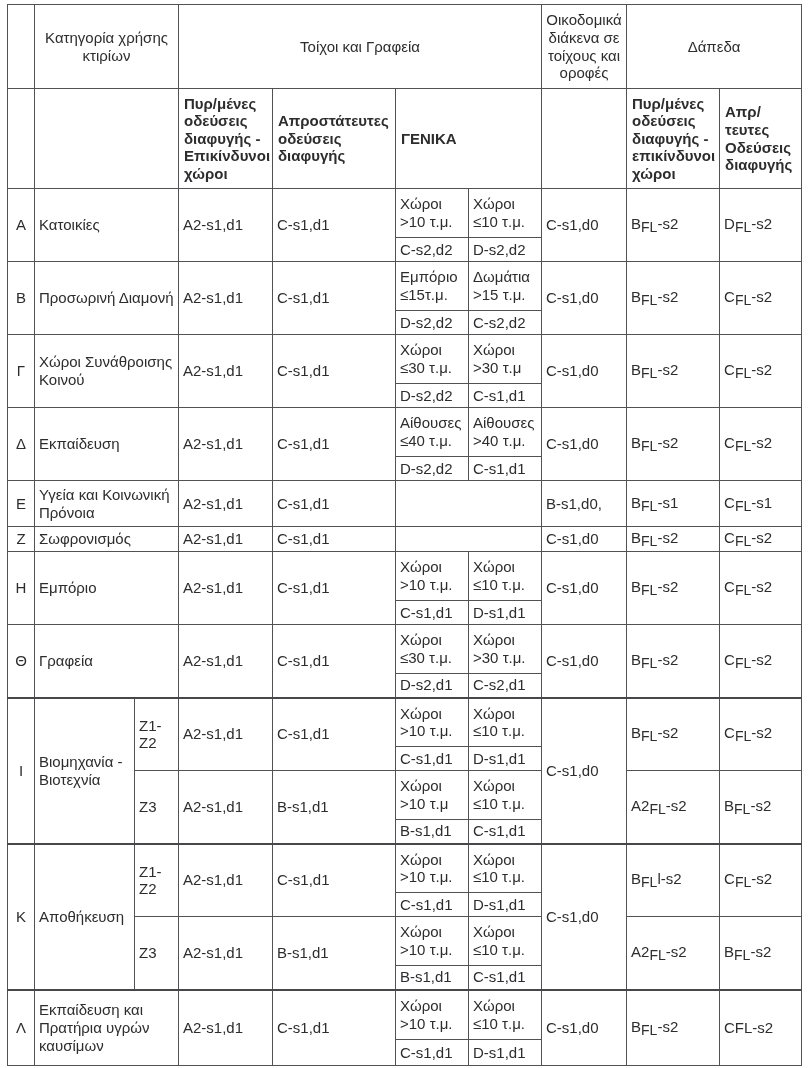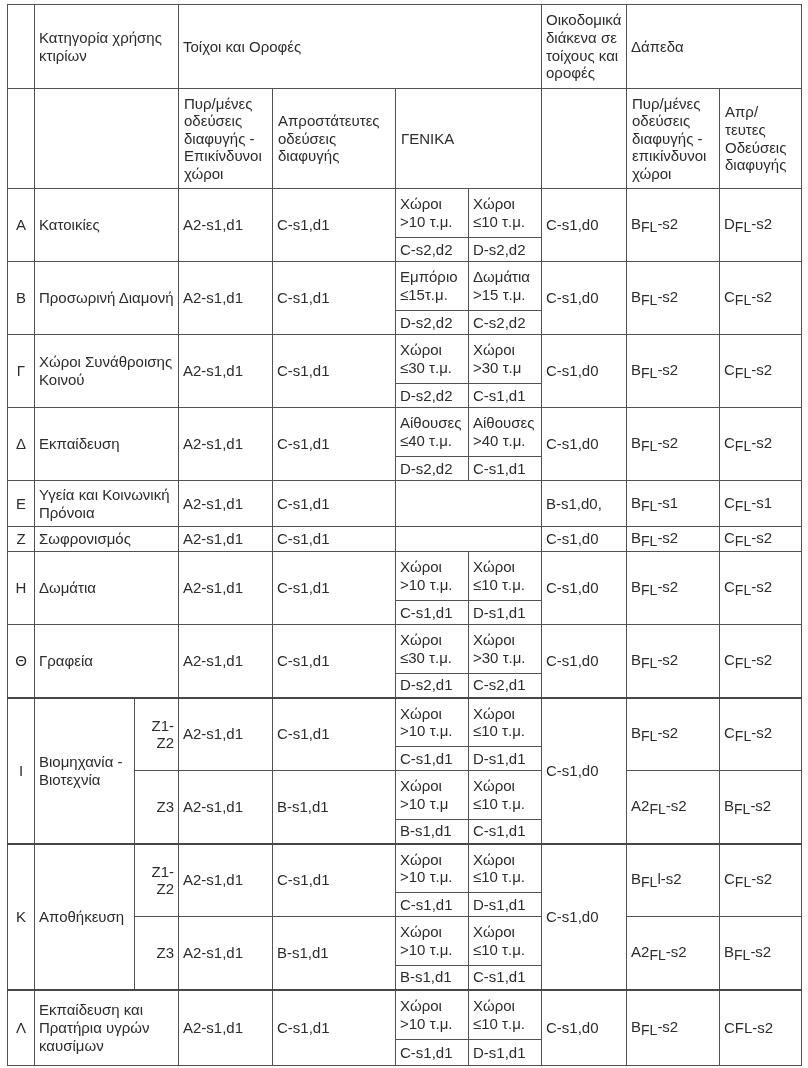--- a/index.html
+++ b/index.html
@@ -21,35 +21,35 @@
     line-height:1.17;
     vertical-align:middle;
     overflow:hidden;
     background:#fff;
   }
   
   tr.sect > td{border-top:2.6px solid #47474b;}
 
   
   tr.h1{height:84px;}
-  tr.h2{height:100px;}
-  tr.h1 td{text-align:left;vertical-align:middle;}
+  tr.h2{height:100px;font-weight:bold;}
+  tr.h1 td{text-align:center;vertical-align:middle;}
   tr.h2 td{text-align:left;vertical-align:middle;padding-left:5px;}
 
   
   tr.rt{height:49px;}   
   tr.rb{height:24px;}   
   tr.re{height:46px;}   
   tr.rz{height:25px;}   
   tr.rtl{height:50px;}  
   tr.rbl{height:26px;}  
 
   td.letter{text-align:center;padding:0;}
   td.cat{padding-left:7px;margin-top:48px;}
-  td.zone{padding-left:3px;padding-right:0;text-align:right;}
+  td.zone{padding-left:3px;padding-right:0;}
   td.val{padding-left:6px;}
   td.glabel{vertical-align:top;padding:2px 2px 0 4px;margin-left:11px;}
   td.gval{padding:1px 2px 1px 4px;margin-left:36px;}
   sub{font-size:14px;vertical-align:-2.5px;}
 </style>
 </head>
 <body>
 
 <table class="fire">
   <colgroup>
@@ -62,21 +62,21 @@
     <col style="width:73px">
       <col style="width:85px">
       <col style="width:93px">
     <col style="width:82px">
   </colgroup>
 
   <tbody>
       <tr class="h1">
     <td></td>
     <td colspan="2">Κατηγορία χρήσης κτιρίων</td>
-    <td colspan="4">Τοίχοι και Οροφές</td>
+    <td colspan="4">Τοίχοι και Γραφεία</td>
     <td>Οικοδομικά διάκενα σε τοίχους και οροφές</td>
     <td colspan="2">Δάπεδα</td>
   </tr>
 
   <tr class="h2">
     <td></td>
     <td colspan="2"></td>
     <td>Πυρ/μένες οδεύσεις διαφυγής - Επικίνδυνοι χώροι</td>
     <td>Απροστάτευτες οδεύσεις διαφυγής</td>
     <td colspan="2">ΓΕΝΙΚΑ</td>
@@ -166,21 +166,21 @@
     <td class="val">A2-s1,d1</td>
     <td class="val">C-s1,d1</td>
     <td colspan="2"></td>
     <td class="val">C-s1,d0</td>
     <td class="val">B<sub>FL</sub>-s2</td>
     <td class="val">C<sub>FL</sub>-s2</td>
   </tr>
 
   <tr class="rt">
     <td class="letter" rowspan="2">Η</td>
-    <td class="cat" rowspan="2" colspan="2">Δωμάτια</td>
+    <td class="cat" rowspan="2" colspan="2">Εμπόριο</td>
     <td class="val" rowspan="2">A2-s1,d1</td>
     <td class="val" rowspan="2">C-s1,d1</td>
     <td class="glabel">Χώροι &gt;10 τ.μ.</td>
     <td class="glabel">Χώροι ≤10 τ.μ.</td>
     <td class="val" rowspan="2">C-s1,d0</td>
     <td class="val" rowspan="2">B<sub>FL</sub>-s2</td>
     <td class="val" rowspan="2">C<sub>FL</sub>-s2</td>
   </tr>
   <tr class="rb">
     <td class="gval">C-s1,d1</td>

